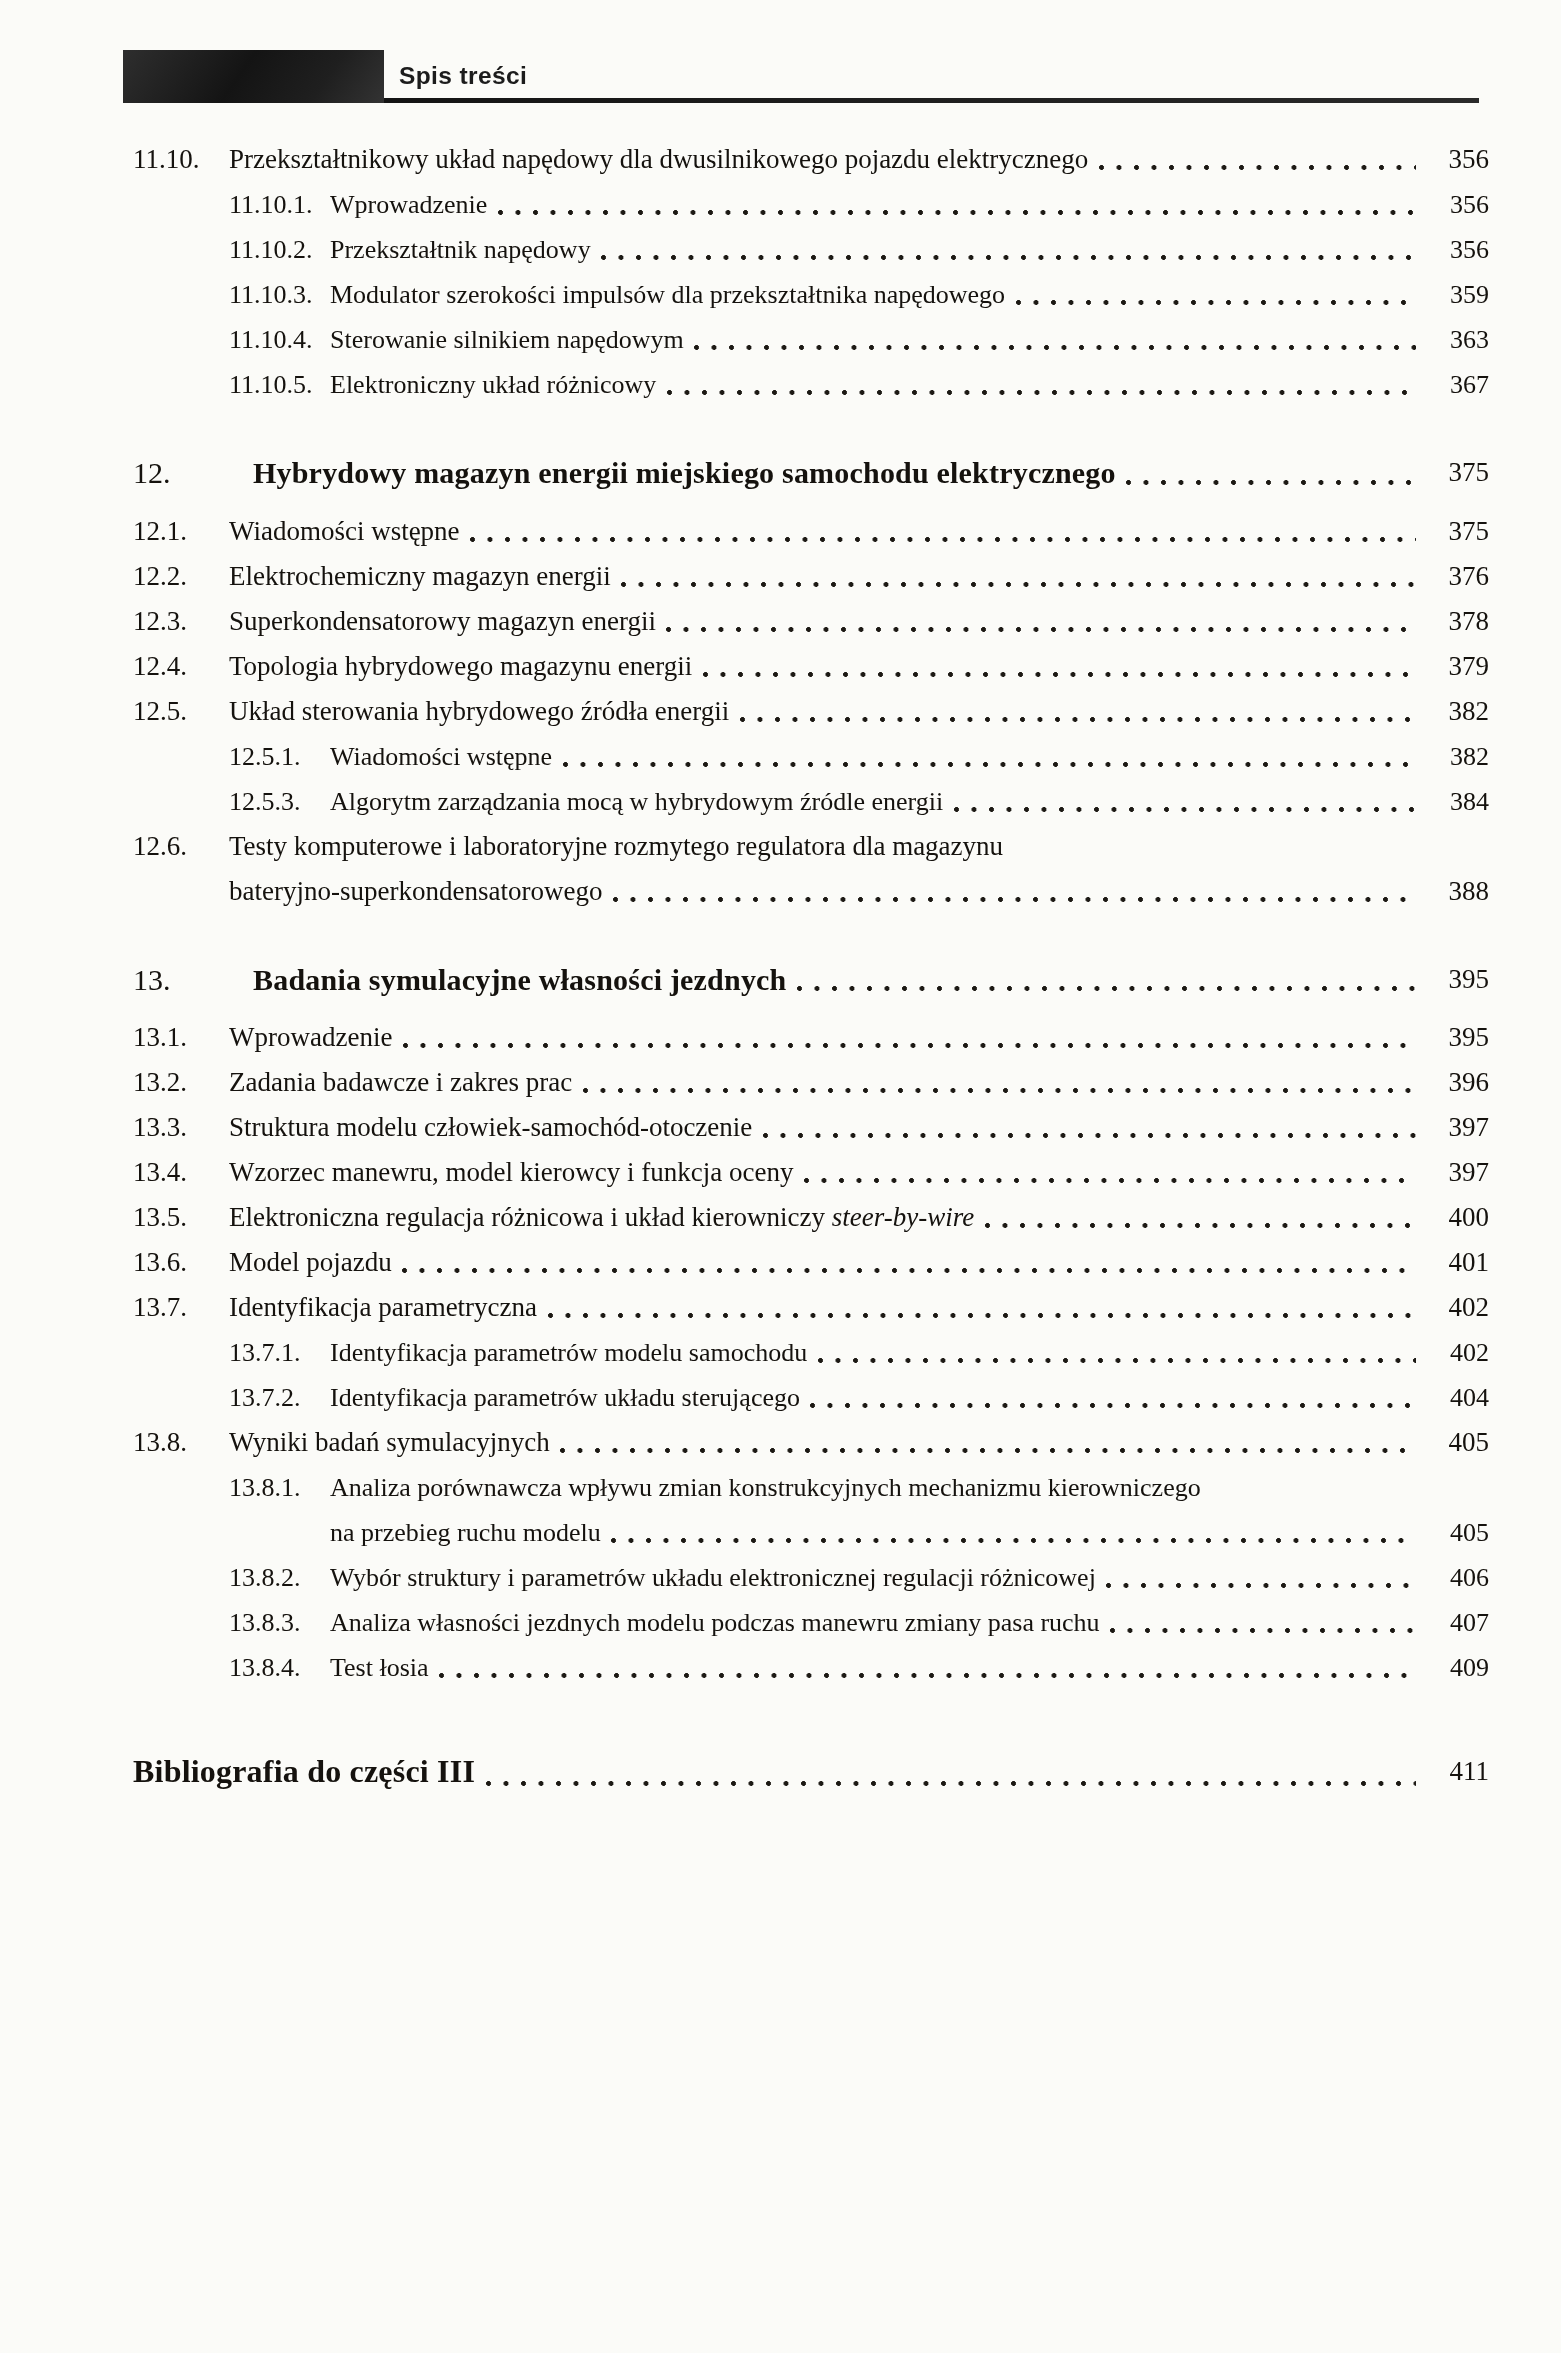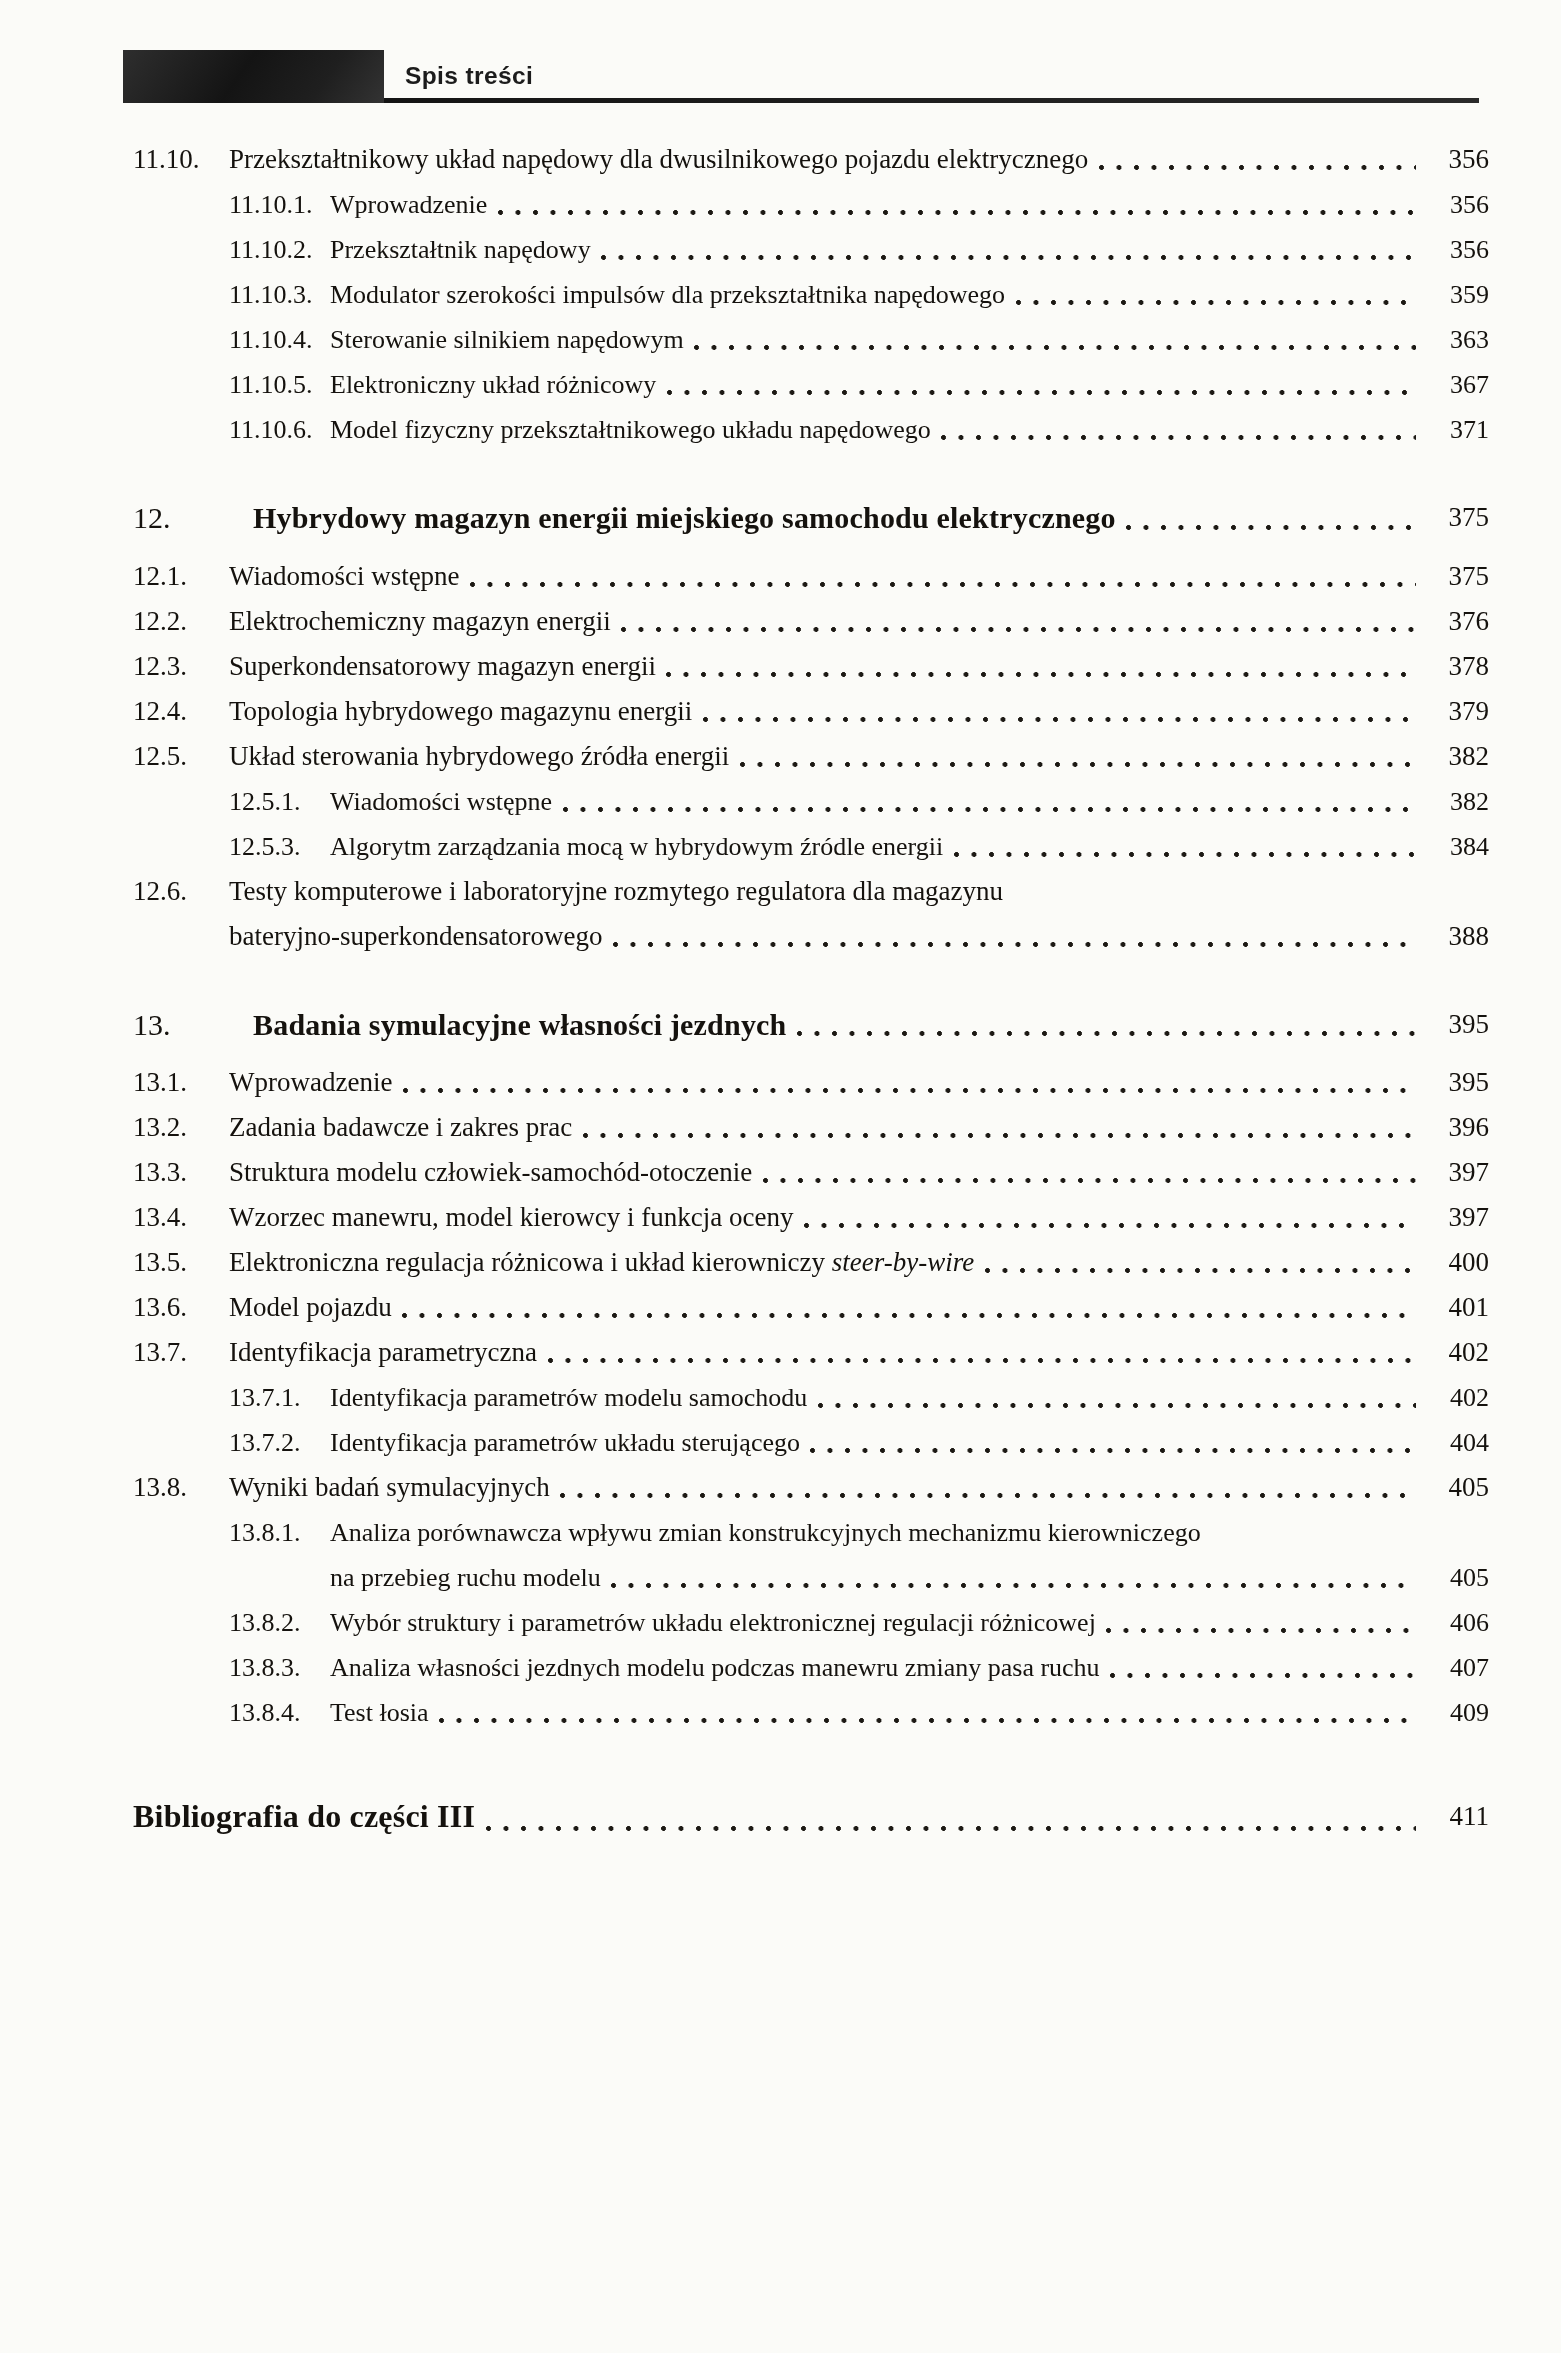--- a/index.html
+++ b/index.html
@@ -37,21 +37,21 @@
   .header-rule {
     position: absolute;
     left: 261px;
     right: 0;
     bottom: 0;
     height: 5.3px;
     background: linear-gradient(to right, #141414, #2a2a2a);
   }
   .header-title {
     position: absolute;
-    left: 282px;
+    left: 276px;
     bottom: 13px;
     font-family: "Liberation Sans", sans-serif;
     font-weight: 700;
     font-size: 24.5px;
     letter-spacing: 0.4px;
     color: #1c1c1c;
   }
 
   
   .toc {
@@ -181,30 +181,20 @@
       <div class="row lvl3">
         <span class="num">11.10.5.</span>
         <div class="body">
           <div class="line">
             <span class="title-wrap"><span class="t">Elektroniczny układ różnicowy</span></span>
             <span class="leader"></span>
             <span class="pg">367</span>
           </div>
         </div>
       </div>
-      <div class="row lvl3">
-        <span class="num">11.10.6.</span>
-        <div class="body">
-          <div class="line">
-            <span class="title-wrap"><span class="t">Model fizyczny przekształtnikowego układu napędowego</span></span>
-            <span class="leader"></span>
-            <span class="pg">371</span>
-          </div>
-        </div>
-      </div>
       <div class="row lvl1">
         <span class="num">12.</span>
         <div class="body">
           <div class="line">
             <span class="title-wrap"><span class="t">Hybrydowy magazyn energii miejskiego samochodu elektrycznego</span></span>
             <span class="leader"></span>
             <span class="pg">375</span>
           </div>
         </div>
       </div>

